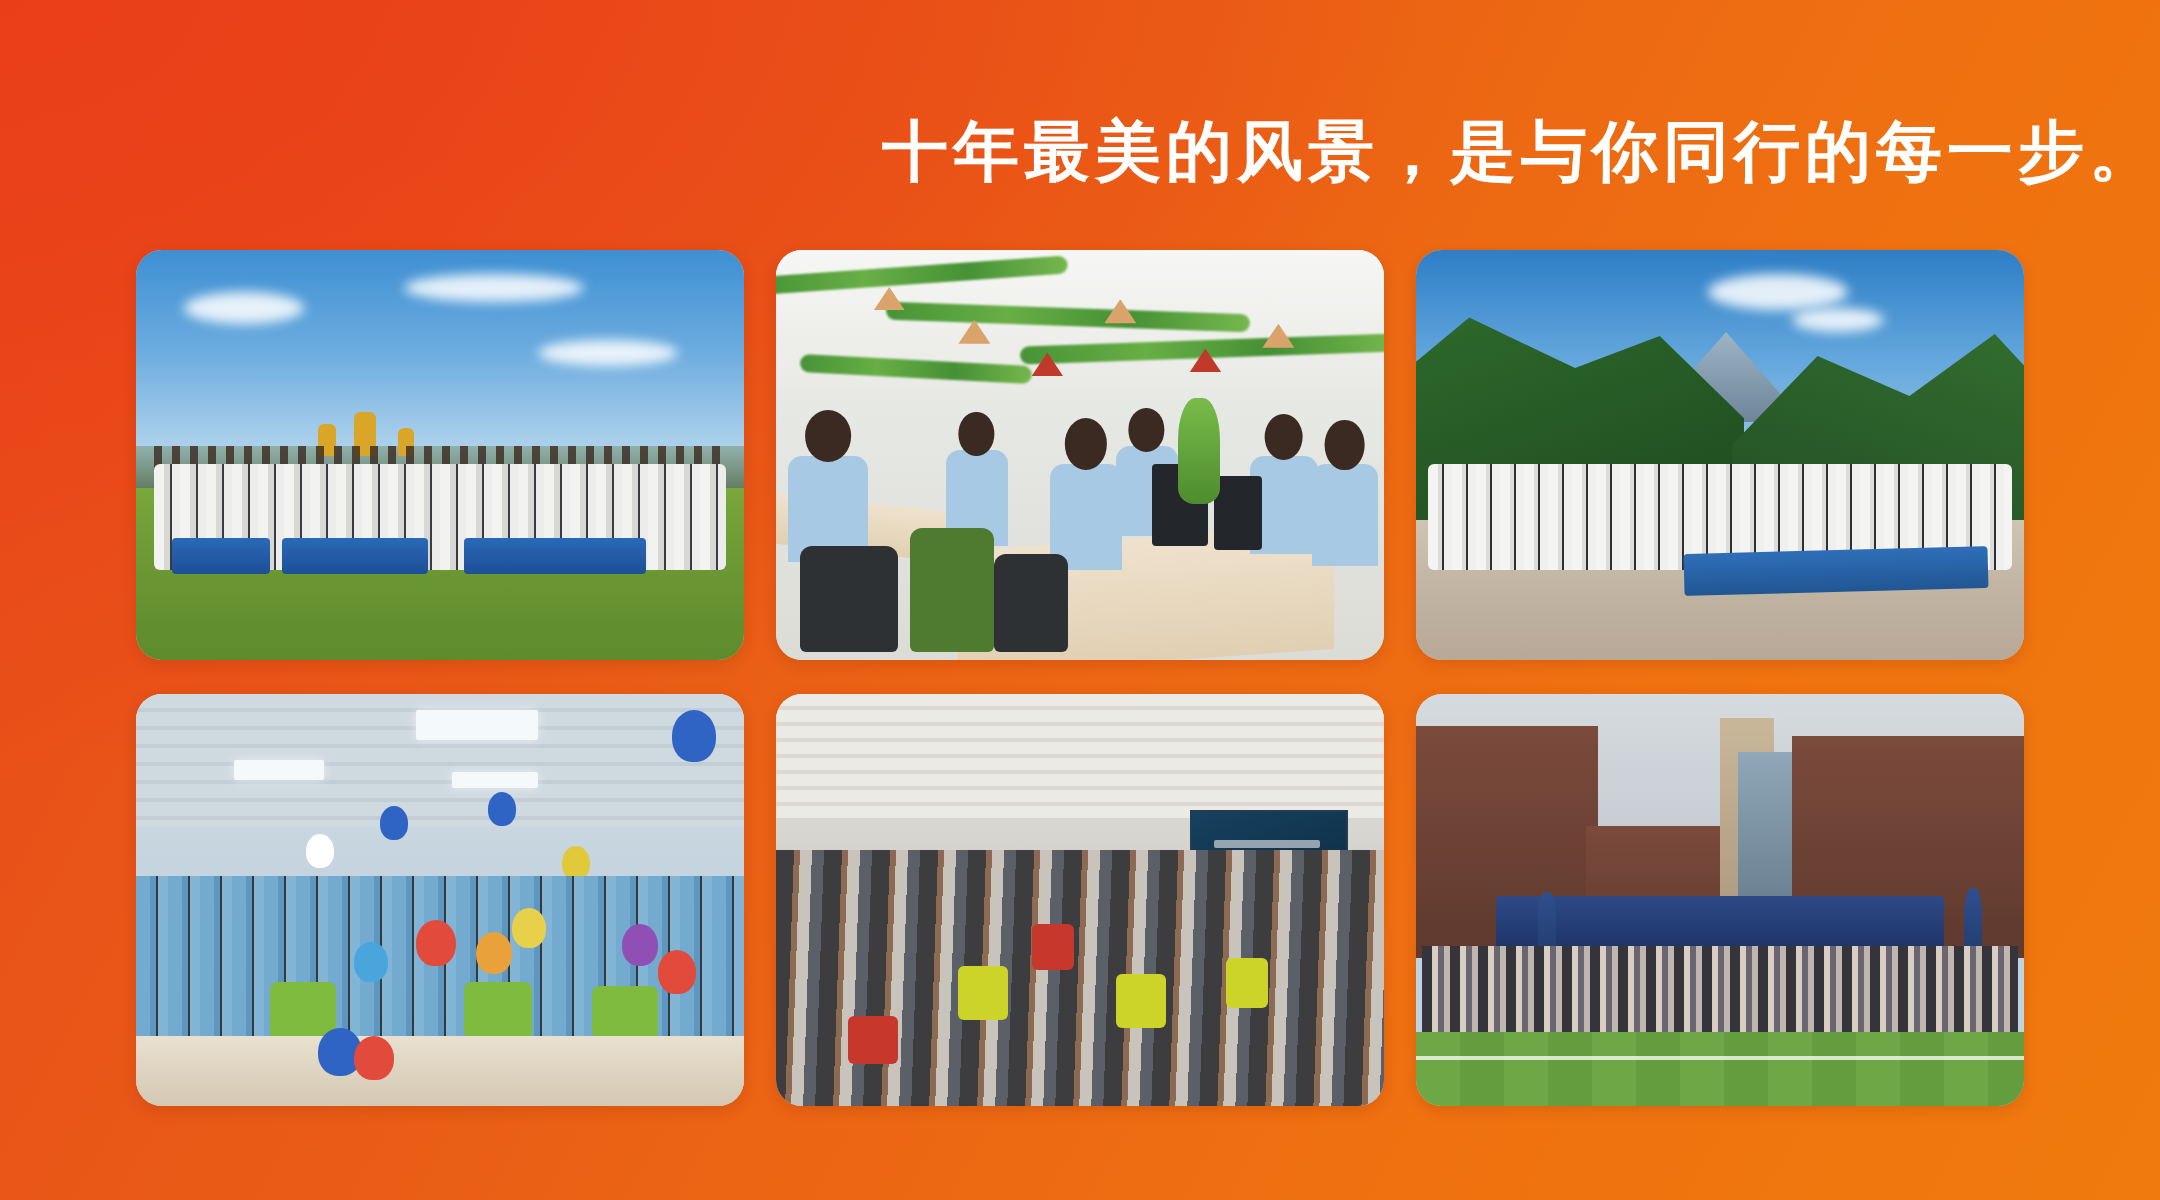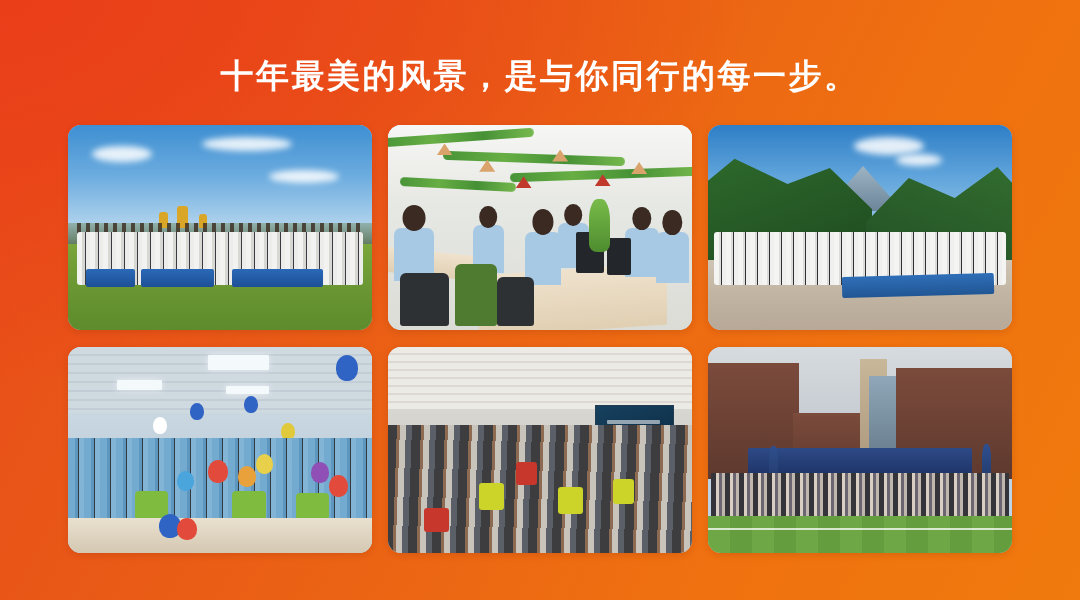--- a/index.html
+++ b/index.html
@@ -27,21 +27,21 @@
   }
 
   
   #title-area {
     position: absolute;
     top: 0; left: 0;
     width: 1080px;
     height: 151px;
     display: flex;
     align-items: center;
-    justify-content: center;
+    justify-content: flex-end;
   }
 
   #poster-title {
     color: #ffffff;
     font-size: 33px;
     font-weight: bold;
     letter-spacing: 2.5px;
     line-height: 1.2;
     text-align: center;
     white-space: nowrap;

